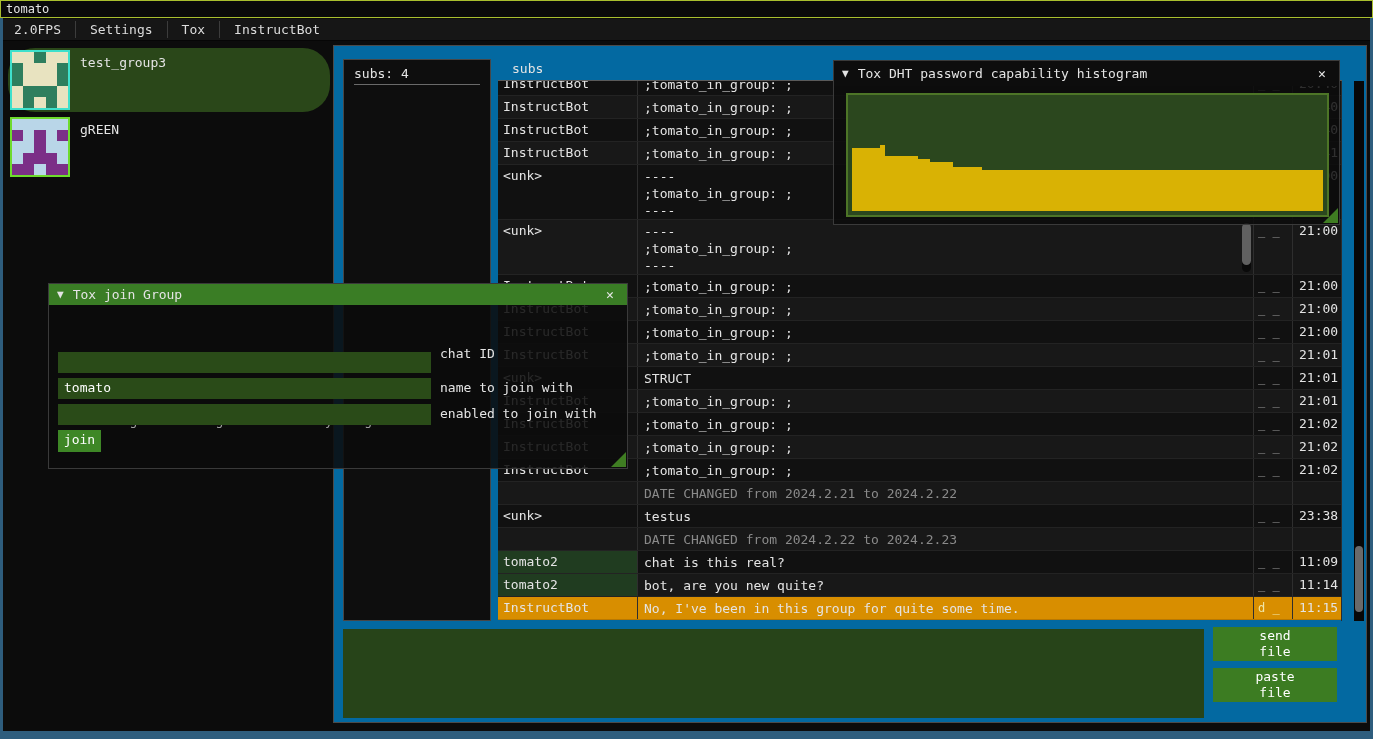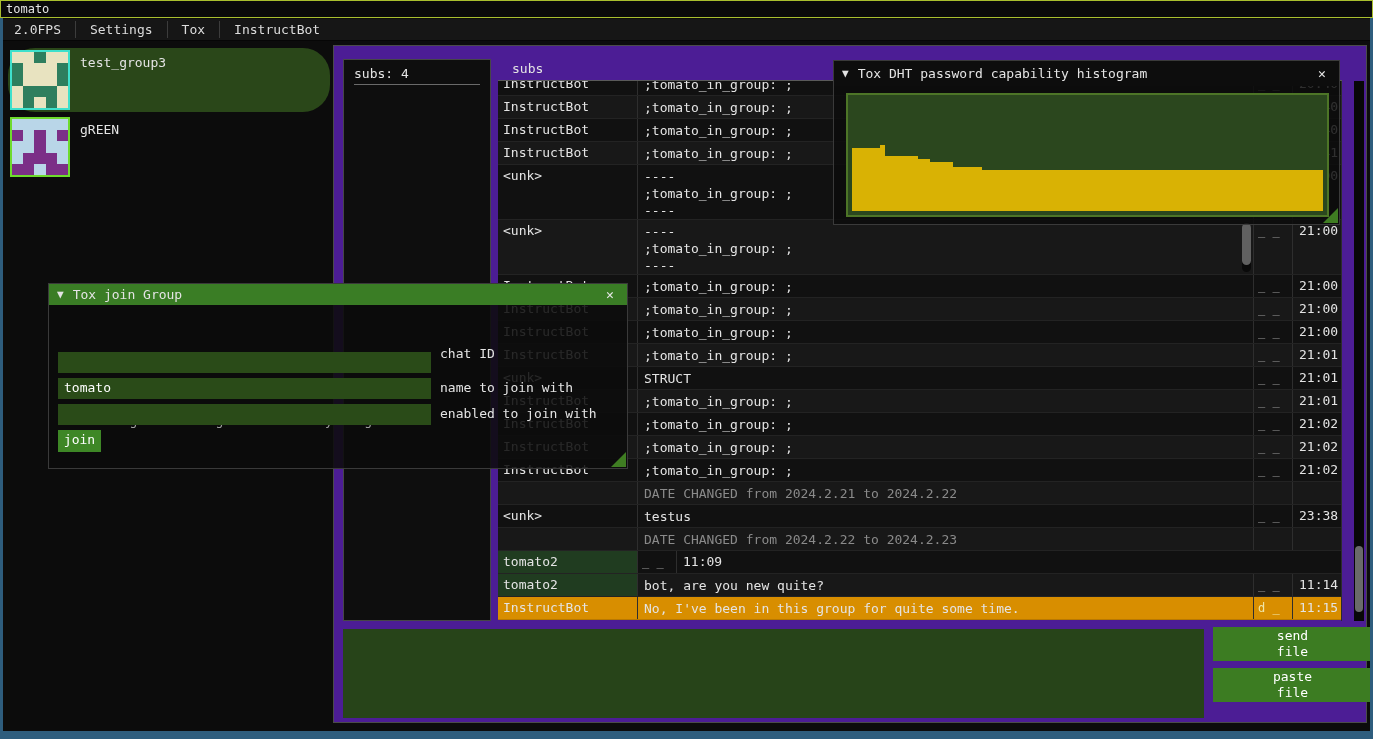--- a/index.html
+++ b/index.html
@@ -20,21 +20,21 @@
   .menubar .item { padding:3px 14px; color:#dcdcdc; }
   .menubar .sep { width:1px; background:#3c3c3c; margin:2px 0; }
   
   .group-row { position:absolute; left:8px; width:322px; height:64px;border-radius:27px; }
   .group-row.selected { background:#2a4719; }
   .avatar { position:absolute; left:2px; top:2px; width:60px; height:60px;
     display:grid; grid-template-columns:repeat(5,1fr); grid-template-rows:repeat(5,1fr); }
   .group-label { position:absolute; left:72px; top:7px; }
   
   .main { position:absolute; left:333px; top:45px; width:1034px; height:678px;
-    border:1px solid #4b4b4b; background:#4c1d95; }
+    border:1px solid #4b4b4b; background:#0369a1; }
   .subs { position:absolute; left:9px; top:13px; width:148px; height:562px;
     border:1px solid #474747; padding:6px 10px; background:#0e0e0e; }
   .subs-header { margin-bottom:3px; }
   .subs-sep { border-top:1px solid #6a6a6a; margin:3px 0 5px 0; }
   .subs-list div { line-height:20px; white-space:pre; }
   .tabbar { position:absolute; left:164px; top:13px; width:844px; height:22px;
     border-bottom:1px solid #5a5a5a; }
   .tab { display:inline-block; padding:2px 14px; }
   
   .messages { position:absolute; left:164px; top:35px; width:844px; height:540px;
@@ -55,21 +55,21 @@
   .row.highlight .cell-status { color:#efe6a8; }
   .row.date-row .cell-msg { color:#8a8a8a; }
   .inner-track { position:absolute; right:2px; top:2px; bottom:2px; width:9px; background:#0a0a0a; border-radius:5px; }
   .inner-thumb { position:absolute; right:2px; top:3px; width:9px; height:42px; background:#606060; border-radius:5px; }
   .main-scrollbar { position:absolute; left:1020px; top:35px; width:10px; height:540px; background:#070707; }
   .main-scrollbar .thumb { position:absolute; left:1px; width:8px; top:465px; height:66px; background:#6a6a6a; border-radius:5px; }
   
   .chat-input { position:absolute; left:9px; top:583px; width:861px; height:89px;
     background:#274419; border:none; outline:none; resize:none; color:#e4e4e4;
     font-family:"DejaVu Sans Mono",monospace; font-size:13px; padding:4px 6px; }
-  .file-btn { position:absolute; left:879px; width:159px; height:34px; background:#3c7c22;
+  .file-btn { position:absolute; left:879px; width:124px; height:34px; background:#3c7c22;
     display:flex; align-items:center; justify-content:center; text-align:center;
     white-space:pre-line; line-height:16px; color:#fff; cursor:pointer; }
   .file-btn.send { top:581px; } .file-btn.paste { top:622px; }
   
   .floatwin { position:absolute; border:1px solid #3a3a3a; }
   .win-titlebar { height:25px; display:flex; align-items:center; padding:3px 8px; gap:9px; }
   .win-title { flex:1; white-space:pre; }
   .close-x { width:18px; text-align:center; color:#e8e8e8; cursor:pointer; }
   .collapse-arrow { font-size:11px; cursor:pointer; }
   .grip { position:absolute; right:1px; bottom:1px; width:0; height:0;
@@ -288,20 +288,21 @@
         <div class="cell-time">23:38</div>
       </div>
       <div class="row alt date-row">
         <div class="cell-name"></div>
         <div class="cell-msg">DATE CHANGED from 2024.2.22 to 2024.2.23</div>
         <div class="cell-status"></div>
         <div class="cell-time"></div>
       </div>
       <div class="row">
         <div class="cell-name name-green">tomato2</div>
+        <div class="cell-msg">chat is this real?</div>
         <div class="cell-status">_ _</div>
         <div class="cell-time">11:09</div>
       </div>
       <div class="row alt">
         <div class="cell-name name-green">tomato2</div>
         <div class="cell-msg">bot, are you new quite?</div>
         <div class="cell-status">_ _</div>
         <div class="cell-time">11:14</div>
       </div>
       <div class="row highlight">

